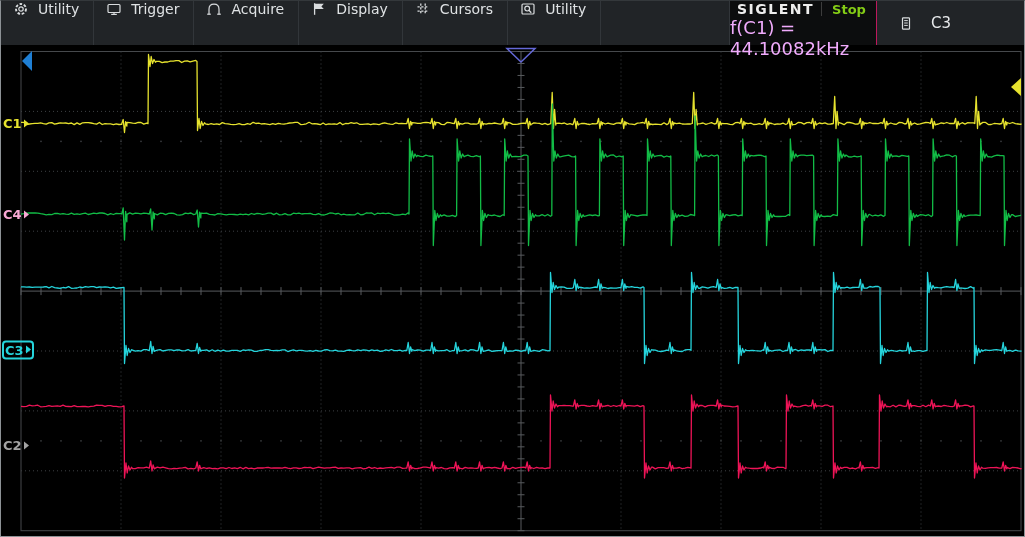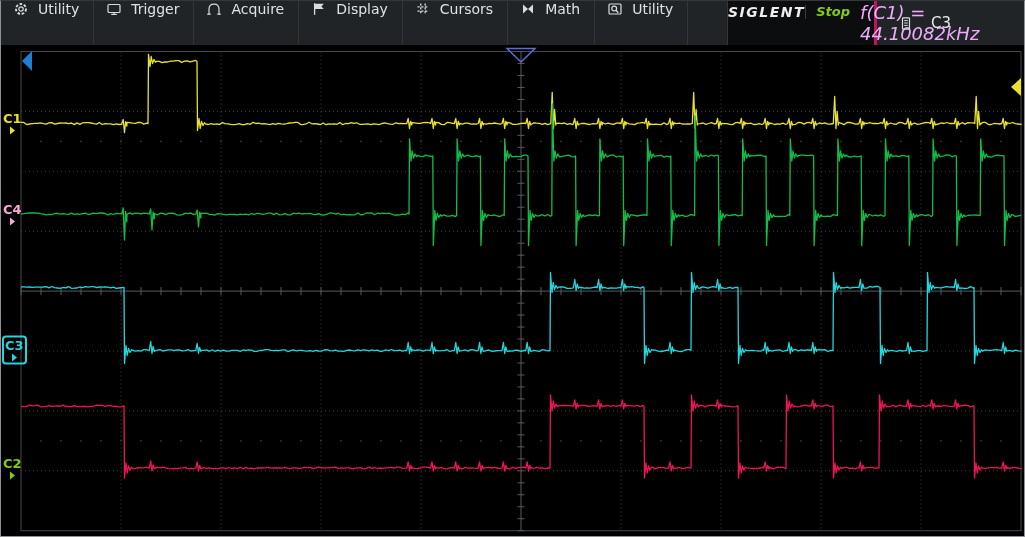--- a/index.html
+++ b/index.html
@@ -5,32 +5,32 @@
   html,body{margin:0;padding:0;background:#000;}
   #screen{position:relative;width:1025px;height:537px;background:#000;overflow:hidden;
           font-family:"DejaVu Sans","Liberation Sans",sans-serif;box-sizing:border-box;
           border-left:1px solid #8d9296;border-right:1px solid #8d9296;border-bottom:1px solid #8d9296;border-top:1px solid #34383b;}
   
   #menu-bar{position:absolute;top:0;left:0;right:0;height:44px;background:#212427;display:flex;align-items:stretch;z-index:3;}
   #menu-items{display:flex;align-items:stretch;}
   .menu-item{display:flex;align-items:flex-start;gap:9px;padding:0 14px 0 12px;border-right:1px solid #32363a;}
   .menu-item .label{font-size:14px;color:#dfe2e4;white-space:nowrap;}
   .icon svg{display:block;}
-  .sig-box{margin-left:auto;width:146px;background:#0c0d0e;border-left:1px solid #32363a;border-right:3px solid #be185d;display:flex;flex-direction:row;font-style:italic;}
+  .sig-box{margin-left:auto;width:146px;background:#0c0d0e;border-left:1px solid #32363a;border-right:1px solid #be185d;display:flex;flex-direction:column;}
   .sig-row1{height:21px;display:flex;align-items:center;}
   .brand{flex:1;text-align:center;color:#ededed;font-weight:bold;font-size:14px;letter-spacing:1.5px;}
   .vdiv{width:1px;height:14px;background:#3c3c3c;}
   .stop{width:54px;text-align:center;font-size:13px;font-weight:bold;color:#84cc16;}
   .sig-row2{flex:1;display:flex;align-items:center;justify-content:center;color:#f0abfc;font-size:18px;}
   .right-sec{width:147px;display:flex;align-items:center;gap:17px;padding-left:21px;box-sizing:border-box;}
   .active-ch{color:#e8eaec;font-size:15px;}
   
   #scope-svg{position:absolute;top:0;left:0;z-index:1;}
   .ch-label{position:absolute;left:2px;z-index:2;display:flex;align-items:center;gap:2px;
-            font-weight:bold;font-size:13px;line-height:1;transform:translateY(-50%);flex-direction:column;}
+            font-weight:bold;font-size:13px;line-height:1;transform:translateY(-50%);}
   .ch-label .arr{width:0;height:0;border-top:4px solid transparent;border-bottom:4px solid transparent;border-left:5px solid currentColor;display:inline-block;}
   .ch-label.selected{border:2px solid currentColor;border-radius:4px;padding:1px 1px;left:1px;}
 </style>
 </head>
 <body>
 
 <div id="screen">
 
   <div id="menu-bar">
     <div id="menu-items">
@@ -77,29 +77,20 @@
             <svg width="16" height="16" viewBox="0 0 16 16">
               <g stroke="#d9dcde" fill="none" stroke-width="1.3" stroke-dasharray="2.2 1.6">
                 <line x1="5.8" y1="2.5" x2="5.8" y2="13.5"></line>
                 <line x1="10.2" y1="2.5" x2="10.2" y2="13.5"></line>
                 <line x1="2.5" y1="5.8" x2="13.5" y2="5.8"></line>
                 <line x1="2.5" y1="10.2" x2="13.5" y2="10.2"></line>
               </g>
             </svg>
           </span>
           <span class="label">Cursors</span>
-        </div>
-        <div class="menu-item">
-          <span class="icon">
-            <svg width="16" height="16" viewBox="0 0 16 16">
-              <path d="M3,3.5 V12.5 L8,8 Z" fill="#d9dcde"></path>
-              <path d="M13,3.5 V12.5 L8,8 Z" fill="#d9dcde"></path>
-            </svg>
-          </span>
-          <span class="label">Math</span>
         </div>
         <div class="menu-item">
           <span class="icon">
             <svg width="16" height="16" viewBox="0 0 16 16">
               <rect x="2" y="3" width="12" height="10" rx="1" stroke="#d9dcde" fill="none" stroke-width="1.2"></rect>
               <circle cx="7.2" cy="7.6" r="2.4" stroke="#d9dcde" fill="none" stroke-width="1.2"></circle>
               <line x1="8.9" y1="9.3" x2="11.3" y2="11.7" stroke="#d9dcde" fill="none" stroke-width="1.3"></line>
             </svg>
           </span>
           <span class="label">Utility</span>
@@ -351,19 +342,19 @@
         <i class="arr"></i>
       </div>
       <div class="ch-label" style="top: 213px; color: #f9a8d4;">
         <span>C4</span>
         <i class="arr"></i>
       </div>
       <div class="ch-label selected" style="top: 348.5px; color: rgb(37, 212, 220);">
         <span>C3</span>
         <i class="arr"></i>
       </div>
-      <div class="ch-label" style="top: 467px; color: #84cc16; justify-content: center;">
+      <div class="ch-label" style="top: 444px; color: #a3a3a3; justify-content: center;">
         <span>C2</span>
         <i class="arr"></i>
       </div>
     </div>
 
 </div>
 
 </body></html>

